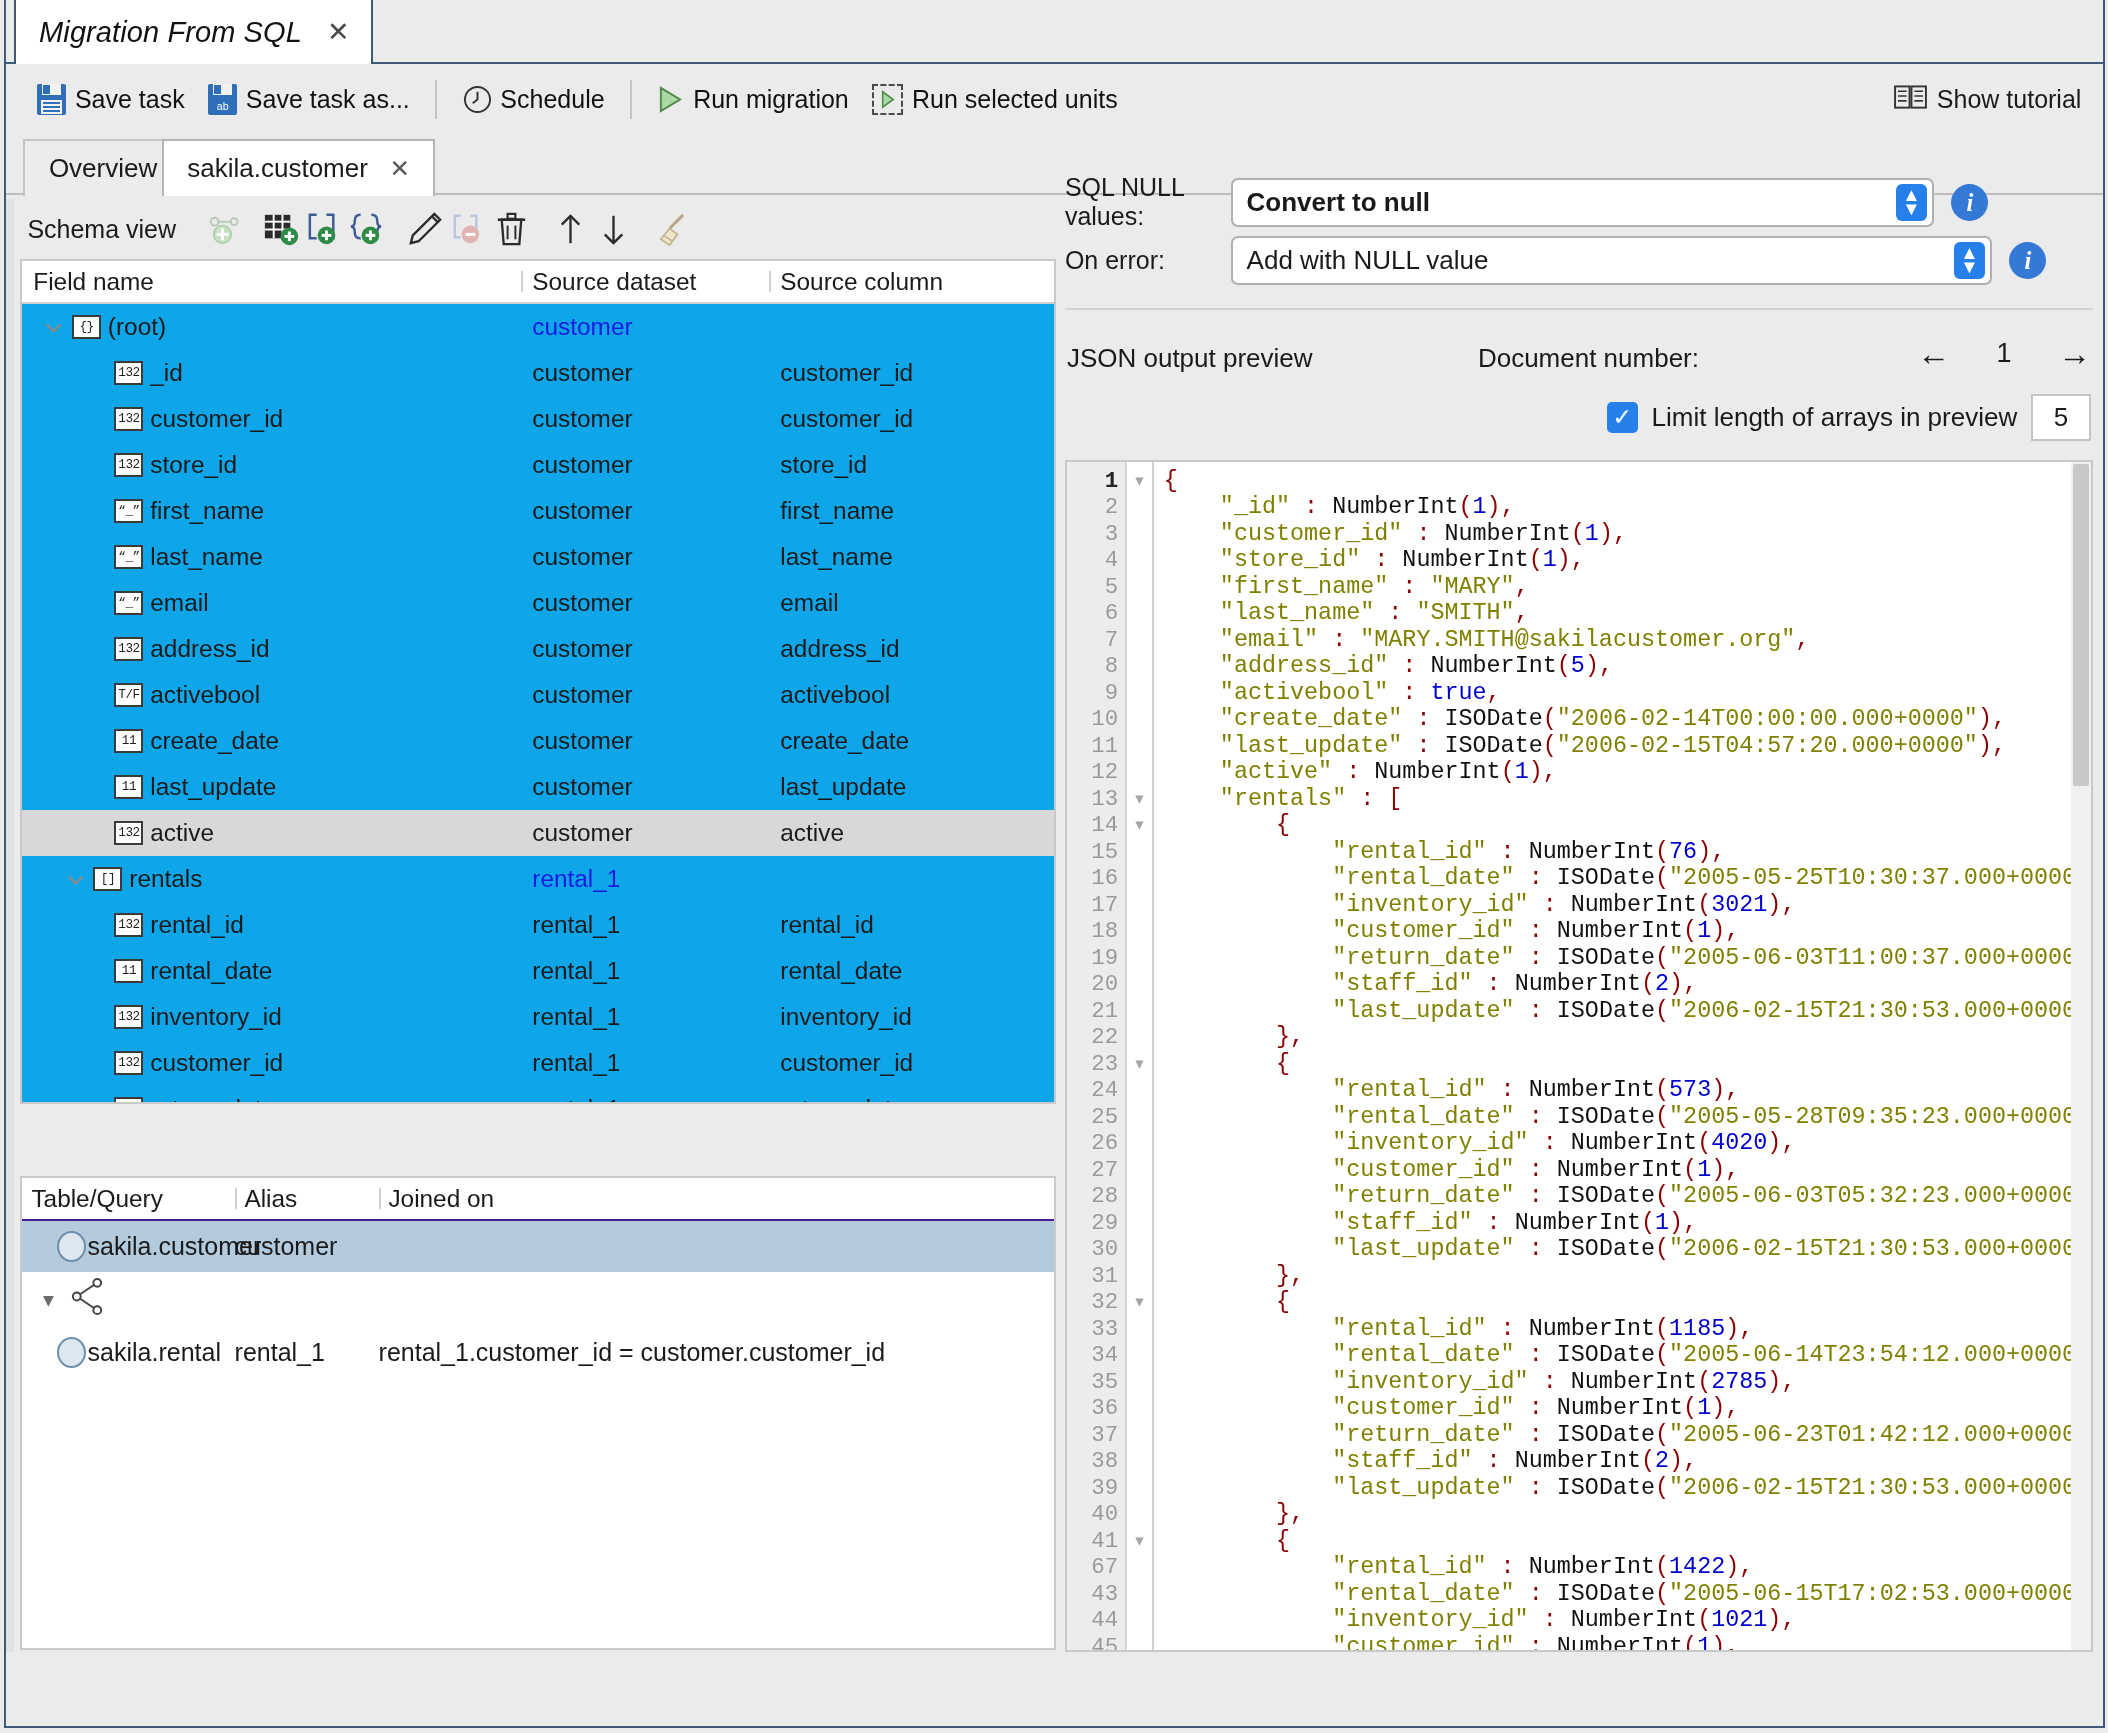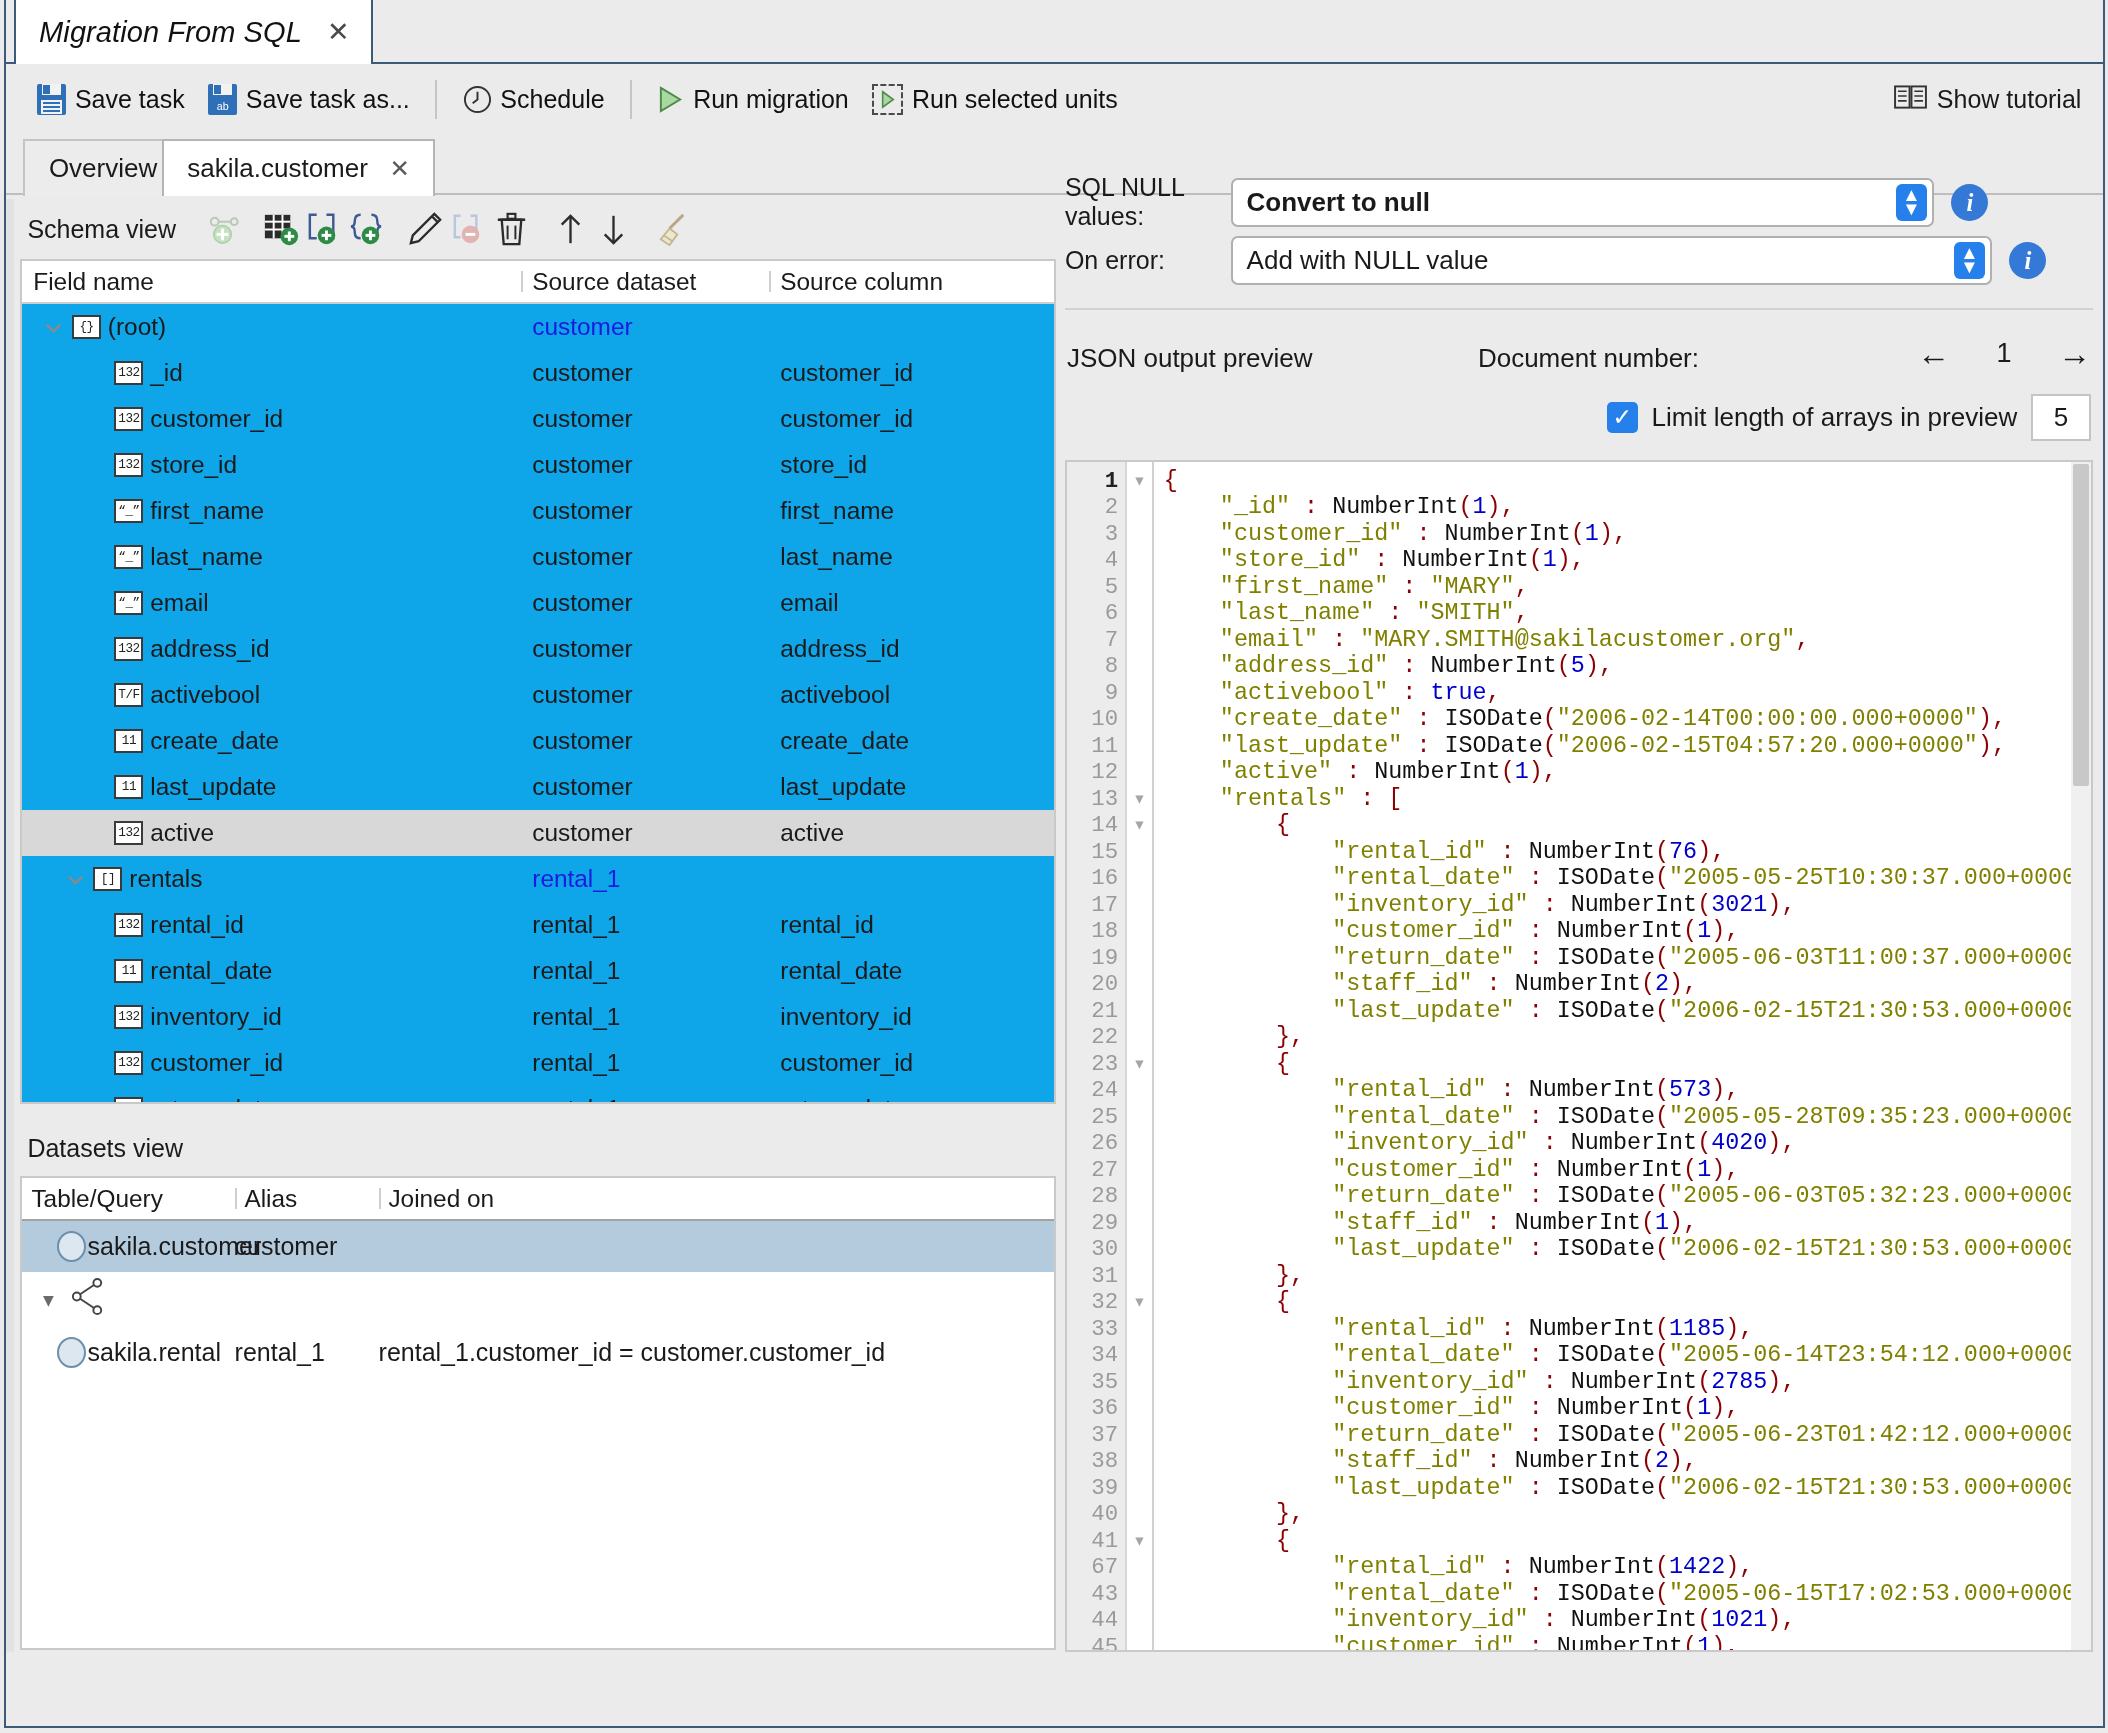--- a/index.html
+++ b/index.html
@@ -171,21 +171,21 @@
     position:absolute; left:0; top:921px; width:100%; height:57px;
     display:flex; align-items:center;
   }
   #datasets-head .title { font-size:25px; padding-left:7.8px; }
   #ds-table {
     position:absolute; left:0; top:977px; width:100%; height:474px;
     background:#fff; border:2px solid #c9c9c9; overflow:hidden;
   }
   #ds-head {
     display:flex; height:43px; align-items:center;
-    border-bottom:2px solid #a3a3a3; font-size:24.4px;
+    border-bottom:2px solid #4c1d95; font-size:24.4px;
   }
   #ds-head .c { padding-left:9.8px; position:relative; }
   #ds-head .c + .c::before {
     content:""; position:absolute; left:0; top:3.9px; bottom:3.9px; width:2px; background:#cfcfcf;
   }
   .dcol1 { width:213px; flex:0 0 auto; }
   .dcol2 { width:144px; flex:0 0 auto; }
   .dcol3 { flex:1 1 auto; }
   .drow { display:flex; align-items:center; height:51px; font-size:25px; }
   .drow.sel { background:#b4cadd; }
@@ -679,23 +679,20 @@
               <span class="twisty"></span>
               <span class="type-ico">11</span>
               <span>return_date</span>
             </div>
             <div class="c2">rental_1</div>
             <div class="c3">return_date</div>
           </div>
         </div>
     </div>
 
-    <div id="datasets-head">
-      <span class="title">Datasets view</span>
-    </div>
 
     <div id="ds-table">
       <div id="ds-head">
         <div class="c dcol1">Table/Query</div>
         <div class="c dcol2">Alias</div>
         <div class="c dcol3">Joined on</div>
       </div>
 
       <div class="drow sel">
         <div class="d1">

